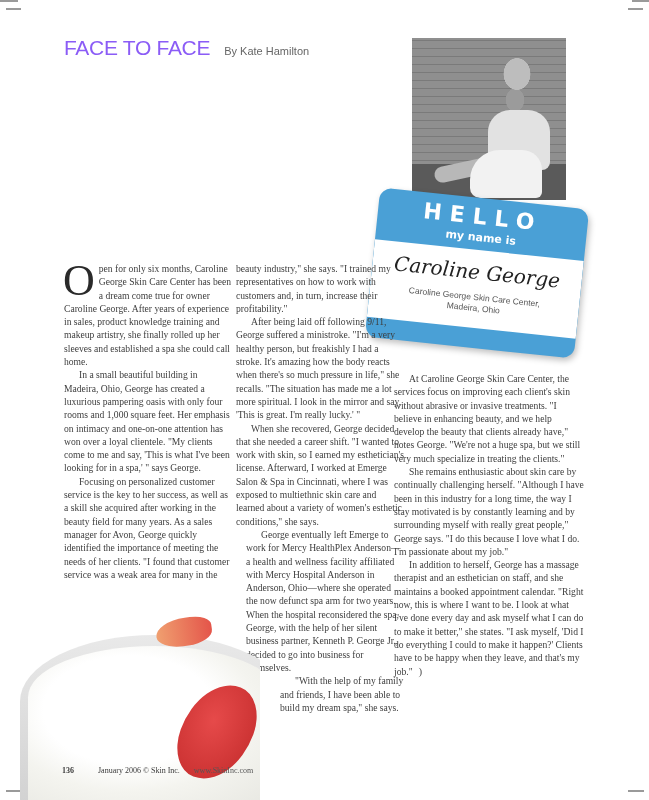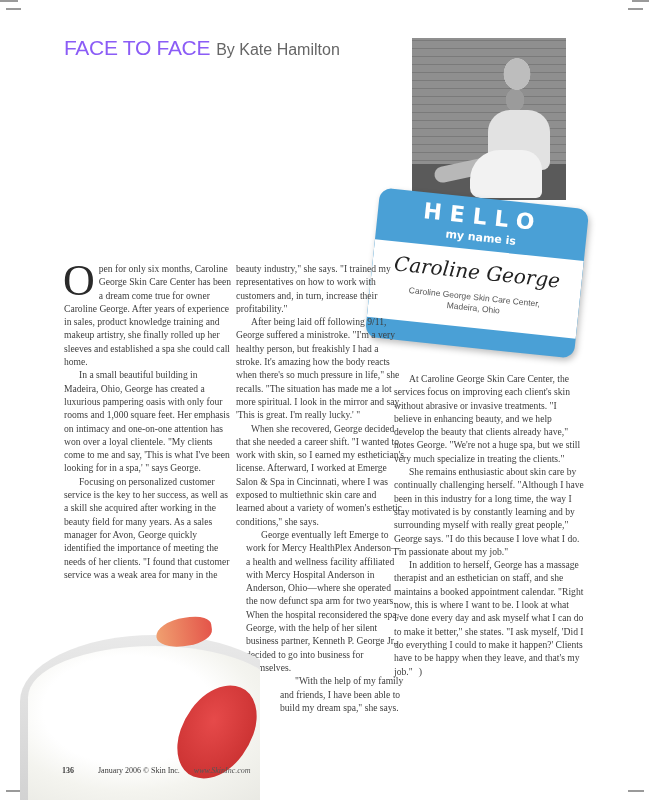--- a/index.html
+++ b/index.html
@@ -1,20 +1,20 @@
 <!DOCTYPE html>
 <html><head>
 <meta charset="utf-8">
 <style>
   html, body { margin:0; padding:0; }
   body { width:649px; height:800px; background:#ffffff; position:relative; overflow:hidden; font-family:"Liberation Serif","DejaVu Serif",serif; color:#3a3a3a; }
   .crop { position:absolute; background:#9a9a9a; height:2px; }
   .heading { position:absolute; left:64px; top:36px; white-space:nowrap; }
   .heading .title { font-family:"Liberation Sans","DejaVu Sans",sans-serif; font-size:21px; color:#8b5cf6; letter-spacing:-0.3px; font-weight:normal; }
-  .heading .byline { font-family:"Liberation Sans","DejaVu Sans",sans-serif; font-size:16px; color:#666; margin-left:2px; }
+  .heading .byline { font-family:"Liberation Sans","DejaVu Sans",sans-serif; font-size:11px; color:#666; margin-left:10px; }
 
   .photo { position:absolute; left:412px; top:38px; width:154px; height:162px; overflow:hidden;
     background:
       radial-gradient(ellipse 22px 26px at 105px 36px, #bdbdbd 0 60%, transparent 62%),
       radial-gradient(ellipse 13px 16px at 103px 62px, #9b9b9b 0 70%, transparent 72%),
       linear-gradient(180deg, transparent 0 78%, #5a5a5a 78% 100%),
       repeating-linear-gradient(0deg, #8f8f8f 0 7px, #7a7a7a 7px 8px),
       #888;
   }
   .photo .torso { position:absolute; left:76px; top:72px; width:62px; height:60px; background:#e2e2e2; border-radius:22px 22px 8px 8px; }
@@ -38,21 +38,21 @@
   .endmark { font-size:11px; margin-left:6px; color:#555; }
 
   .jar { position:absolute; left:0; top:600px; width:260px; height:200px; overflow:hidden; }
   .jar .rim { position:absolute; left:20px; top:35px; width:270px; height:190px; border-radius:50% 50% 0 0 / 35% 35% 0 0; background:linear-gradient(180deg,#e9e9e9,#cfcfcf); }
   .jar .cream { position:absolute; left:28px; top:46px; width:252px; height:160px; border-radius:50% 50% 0 0 / 32% 32% 0 0; background:radial-gradient(ellipse at 40% 40%, #ffffff 0 40%, #f4f4ef 60%, #e6e6e0 100%); }
   .jar .petal1 { position:absolute; left:182px; top:82px; width:70px; height:100px; background:radial-gradient(ellipse at 40% 40%, #e64a4a, #c22a2a); border-radius:60% 40% 60% 40%; transform:rotate(20deg); }
   .jar .petal2 { position:absolute; left:156px; top:18px; width:56px; height:28px; background:linear-gradient(90deg,#f0a070,#e4554a); border-radius:60% 40% 50% 50%; transform:rotate(-8deg); }
 
   .footer { position:absolute; left:62px; top:766px; font-size:8px; color:#3a3a3a; white-space:nowrap; }
   .footer .pg { font-weight:bold; margin-right:22px; }
-  .footer .url { font-style:italic; margin-left:12px; color:#555;margin-top:44px; }
+  .footer .url { margin-left:12px; color:#555;margin-top:44px; }
 </style>
 </head>
 <body>
 
 <div class="crop" style="left:0;top:0;width:18px;"></div>
 <div class="crop" style="left:6px;top:8px;width:15px;"></div>
 <div class="crop" style="left:632px;top:0;width:17px;"></div>
 <div class="crop" style="left:628px;top:8px;width:15px;"></div>
 <div class="crop" style="left:6px;top:790px;width:16px;"></div>
 <div class="crop" style="left:628px;top:790px;width:16px;"></div>

